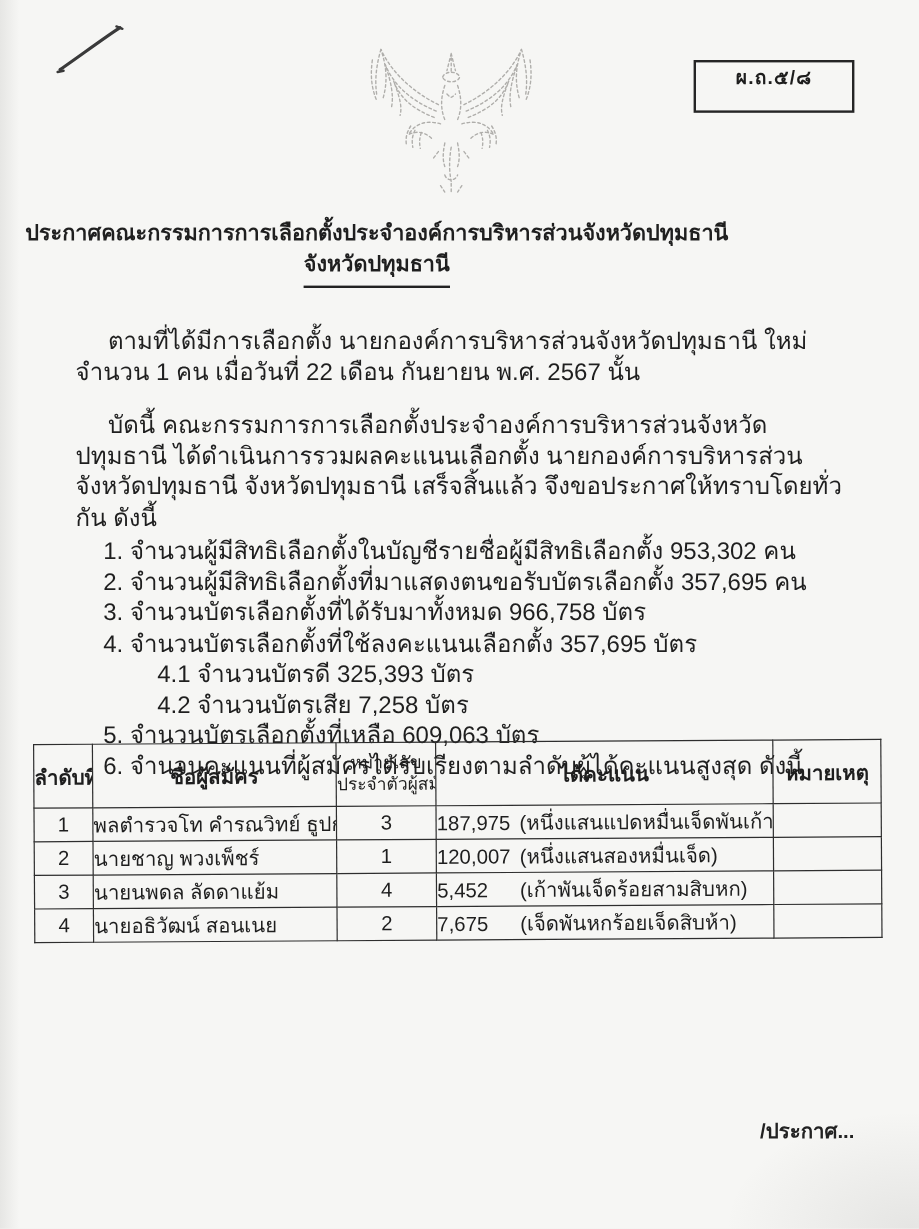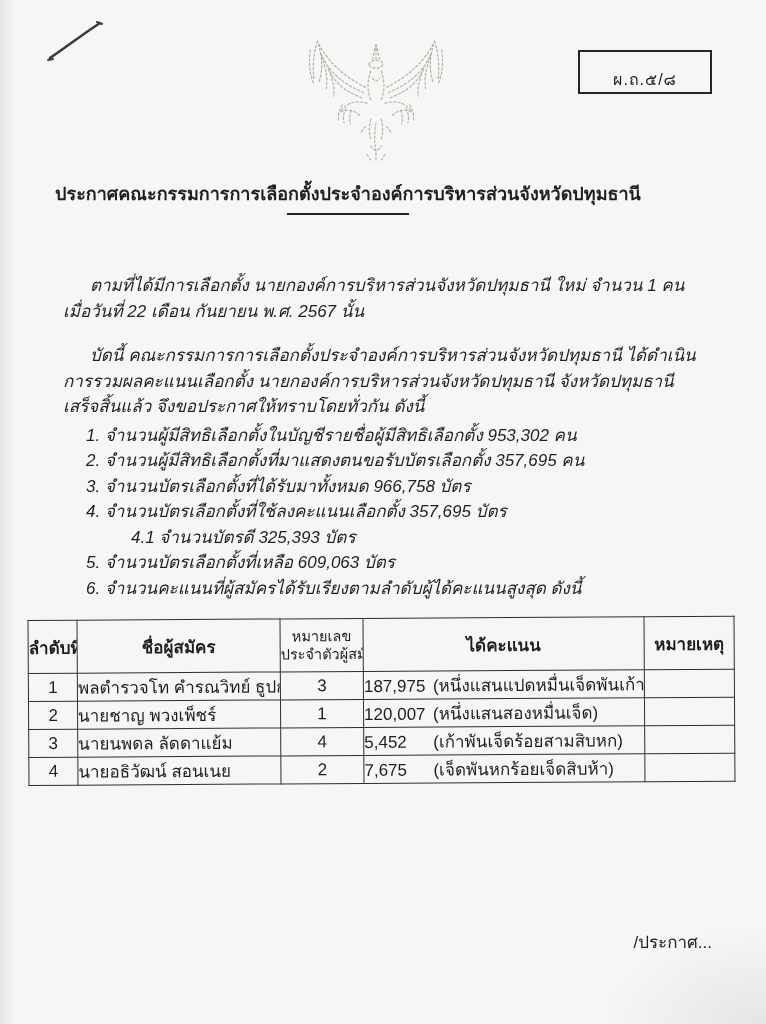--- a/index.html
+++ b/index.html
@@ -22,29 +22,29 @@
   
   .pen-mark { position: absolute; left: 38px; top: 14px; width: 78px; height: 56px; }
 
   
   .emblem { position: absolute; left: 283px; top: 34px; width: 186px; height: 142px; opacity: 0.62; }
 
   
   .ref-box {
     position: absolute; left: 578px; top: 50px; width: 130px; height: 40px;
     border: 2px solid #252525;
-    display: flex; align-items: flex-end; justify-content: center;
-    font-size: 16px; letter-spacing: 1px; color: #1d1d1d;
-  }
-
-  .doc-head { position: absolute; top: 182px; left: 0; width: 628px; text-align: center; margin-left: 34px; }
+    display: flex; align-items: flex-start; justify-content: center;
+    font-size: 16px; letter-spacing: 1px; color: #1d1d1d; font-weight: bold;
+  }
+
+  .doc-head { position: absolute; top: 182px; left: 0; width: 628px; text-align: center; }
   .doc-head .t-line { font-size: 18px; font-weight: bold; line-height: 25.5px; }
   .head-rule { width: 122px; height: 0; border-top: 2px solid #222; margin: 5px auto 0 auto; }
 
-  .doc-body { position: absolute; top: 273px; left: 63px; width: 645px; font-size: 17px; font-style: italic; }
+  .doc-body { position: absolute; top: 273px; left: 63px; width: 645px; font-size: 20px; }
   .doc-body p { margin: 0; line-height: 25.5px; text-indent: 27px; text-align: left; }
   .doc-body p.p2 { margin-top: 19px; }
 
   .num-list { margin-top: 3px; }
   .num-list .li { line-height: 25.5px; padding-left: 23px; }
   .num-list .li.sub { padding-left: 68px; }
 
   .result-table {
     position: absolute; left: 28px; top: 620px; width: 706px;
     border-collapse: collapse; table-layout: fixed;
@@ -61,21 +61,21 @@
   }
   .result-table thead th { height: 52px; font-weight: 600; text-align: center; vertical-align: middle; }
   .result-table th.h-number { font-size: 14.5px; line-height: 18px; font-weight: 400; text-align: center; }
   .result-table tbody td { height: 27px; vertical-align: middle; }
   .td-order, .td-number { text-align: center; }
   .td-name { text-align: left; padding-left: 9px; }
   .td-score { text-align: left; padding-left: 10px; }
   .score-num { display: inline-block; min-width: 64px; text-align: left; }
   .score-words { margin-left: 5px; }
 
-  .page-footer { position: absolute; top: 928px; right: 54px; font-size: 17px; color: #222; }
+  .page-footer { position: absolute; top: 928px; right: 54px; font-size: 17px; color: #222; font-weight: bold; }
 </style>
 </head>
 <body>
 
 <div class="page">
 
   <svg class="pen-mark" viewBox="0 0 78 56" aria-hidden="true">
     <path d="M12,44 C 24,36 48,18 62,9" stroke="#3a3a3a" stroke-width="2.6" fill="none" stroke-linecap="round"></path>
     <path d="M10,46 l5,-1" stroke="#3a3a3a" stroke-width="2" fill="none" stroke-linecap="round"></path>
     <path d="M59,8 l5,2" stroke="#3a3a3a" stroke-width="2" fill="none" stroke-linecap="round"></path>
@@ -114,33 +114,35 @@
       <path d="M90,136 L94,142 M110,136 L106,142 M100,134 L100,144"></path>
     </g>
   </svg>
 
   <div class="ref-box">
     <span>ผ.ถ.๕/๘</span>
   </div>
 
   <div class="doc-head">
     <div class="t-line">ประกาศคณะกรรมการการเลือกตั้งประจำองค์การบริหารส่วนจังหวัดปทุมธานี</div>
+    <div class="t-line">จังหวัดปทุมธานี</div>
     <div class="head-rule"></div>
   </div>
 
   <div class="doc-body">
     <p class="p1">ตามที่ได้มีการเลือกตั้ง นายกองค์การบริหารส่วนจังหวัดปทุมธานี ใหม่ จำนวน 1 คน เมื่อวันที่ 22 เดือน กันยายน พ.ศ. 2567 นั้น</p>
     <p class="p2">บัดนี้ คณะกรรมการการเลือกตั้งประจำองค์การบริหารส่วนจังหวัดปทุมธานี ได้ดำเนินการรวมผลคะแนนเลือกตั้ง นายกองค์การบริหารส่วนจังหวัดปทุมธานี จังหวัดปทุมธานี เสร็จสิ้นแล้ว จึงขอประกาศให้ทราบโดยทั่วกัน ดังนี้</p>
 
     <div class="num-list">
       <div class="li">1. จำนวนผู้มีสิทธิเลือกตั้งในบัญชีรายชื่อผู้มีสิทธิเลือกตั้ง 953,302 คน</div>
       <div class="li">2. จำนวนผู้มีสิทธิเลือกตั้งที่มาแสดงตนขอรับบัตรเลือกตั้ง 357,695 คน</div>
       <div class="li">3. จำนวนบัตรเลือกตั้งที่ได้รับมาทั้งหมด 966,758 บัตร</div>
       <div class="li">4. จำนวนบัตรเลือกตั้งที่ใช้ลงคะแนนเลือกตั้ง 357,695 บัตร</div>
       <div class="li sub">4.1 จำนวนบัตรดี 325,393 บัตร</div>
+      <div class="li sub">4.2 จำนวนบัตรเสีย 7,258 บัตร</div>
       <div class="li">5. จำนวนบัตรเลือกตั้งที่เหลือ 609,063 บัตร</div>
       <div class="li">6. จำนวนคะแนนที่ผู้สมัครได้รับเรียงตามลำดับผู้ได้คะแนนสูงสุด ดังนี้</div>
     </div>
   </div>
 
   <table class="result-table">
     <colgroup>
       <col class="c-order">
         <col class="c-name">
         <col class="c-number">

